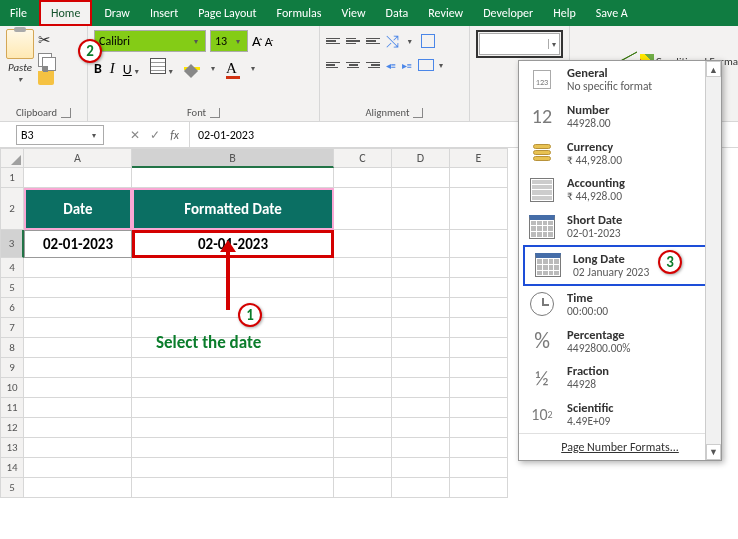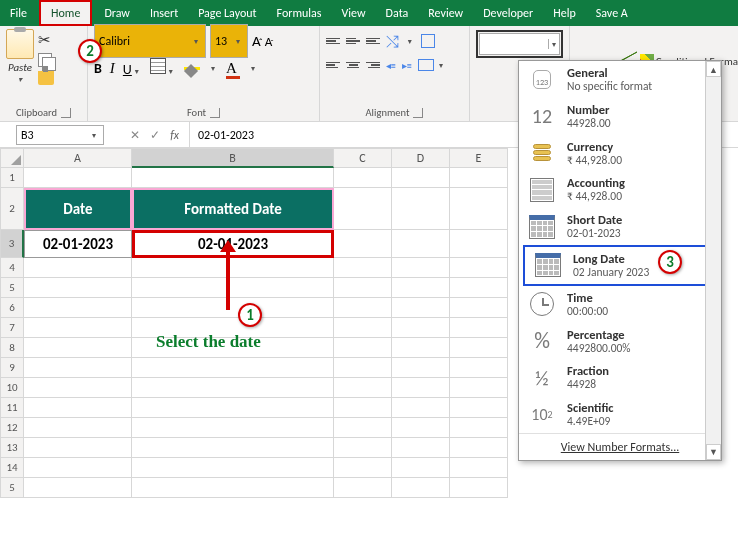--- a/index.html
+++ b/index.html
@@ -25,21 +25,21 @@
 .paste-word { margin-top: 2px; }
 .clip-small { display: flex; flex-direction: column; gap: 4px; padding-top: 2px; }
 .cut-icon { color: #333; font-size: 15px; }
 .copy-icon { width: 14px; height: 14px; border: 1px solid #888; background: #fff; position: relative; }
 .copy-icon::after { content: ""; position: absolute; left: 3px; top: 3px; width: 12px; height: 12px; border: 1px solid #888; background: #fff; }
 .fmt-icon { width: 16px; height: 14px; background: #f5c242; border-radius: 0 0 2px 2px; position: relative; }
 .fmt-icon::before { content: ""; position: absolute; top: -5px; left: 5px; width: 5px; height: 6px; background: #888; }
 
 .font { width: 232px; }
 .font-row { display: flex; gap: 4px; align-items: center; height: 24px; }
-.font-sel { border: 1px solid #ababab; background: #eab308; font-size: 12px; height: 34px; display: flex; align-items: center; justify-content: space-between; }
+.font-sel { border: 1px solid #ababab; background: #84cc16; font-size: 12px; height: 22px; display: flex; align-items: center; justify-content: space-between; }
 .font-name { width: 112px; padding: 0 4px; }
 .font-size { width: 38px; padding: 0 4px; }
 .caret { font-size: 8px; color: #555; padding: 0 3px; }
 .sizer { font-family: "Times New Roman", serif; letter-spacing: -2px; display: flex; align-items: baseline; }
 .font-row2 { display: flex; gap: 8px; align-items: center; padding-top: 4px; height: 26px; }
 .btn-b { font-weight: bold; font-size: 14px; }
 .btn-i { font-style: italic; font-family: "Times New Roman"; font-size: 15px; }
 .btn-u { text-decoration: underline; font-size: 14px; }
 .border-btn { width: 16px; height: 16px; border: 1px solid #555; display: inline-block; background: repeating-linear-gradient(#fff,#fff 3px,#999 3px,#999 4px); }
 .fill-btn { width: 16px; height: 16px; position: relative; }
@@ -92,21 +92,21 @@
 .cell { border-right: 1px solid #d7d7d7; border-bottom: 1px solid #d7d7d7; font-size: 12px; display: flex; align-items: center; padding: 0 4px; }
 
 .hdr-cell { background: #0b6f63; color: #fff; font-weight: bold; font-size: 15px; justify-content: center; border: 2px solid #f9a8d4; }
 .row-tall { height: 42px; }
 .val-cell { font-size: 15px; font-weight: bold; border: 1px solid #999; justify-content: center; }
 .sel-cell { border: 3px solid #d40000 !important; }
 
 
 .circle { position: absolute; width: 24px; height: 24px; border: 2.5px solid #d40000; border-radius: 50%; background: #fff; color: #0a7c2a; font-weight: bold; font-size: 15px; display: flex; align-items: center; justify-content: center; box-shadow: 1px 1px 3px rgba(0,0,0,0.35); }
 .anno-arrow { position: absolute; }
-.anno-text { position: absolute; color: #0b7d2c; font-weight: bold; font-size: 17px; font-family: Liberation Serif, serif; }
+.anno-text { position: absolute; color: #0b7d2c; font-weight: bold; font-size: 17px; }
 
 
 .dropdown { position: absolute; left: 518px; top: 60px; width: 204px; background: #fff; border: 1px solid #999; box-shadow: 2px 2px 6px rgba(0,0,0,0.3); }
 .dd-item { display: flex; gap: 10px; padding: 4px 8px; align-items: center; }
 .dd-ico { width: 30px; height: 28px; display: flex; align-items: center; justify-content: center; color: #7a7a7a; }
 .dd-txt { display: flex; flex-direction: column; line-height: 1.2; }
 .dd-title { font-size: 12.5px; font-weight: 600; color: #333; }
 .dd-ex { font-size: 11.5px; color: #5a5a5a; }
 .dd-item.highlight { border: 2px solid #1d4ed8; margin: 0 4px; }
 .dd-more { text-align: center; font-size: 12px; padding: 6px; border-top: 1px solid #e0e0e0; text-decoration: underline; color: #333; }
@@ -430,21 +430,21 @@
     <line x1="12" y1="70" x2="12" y2="8" stroke="#d40000" stroke-width="4"></line>
     <polygon points="12,0 4,12 20,12" fill="#d40000"></polygon>
   </svg>
   <div class="circle" style="left:238px;top:155px">1</div>
   <div class="anno-text" style="left:156px;top:184px">Select the date</div>
 </div>
 
 <div class="dropdown">
   <div class="dd-item">
     <div class="dd-ico">
-        <span style="font-size:10px;border:1px solid #aaa;padding:1px 2px;border-radius:5px"><sub>123</sub></span>
+        <span style="font-size:10px;border:1px solid #aaa;padding:1px 2px;border-radius:0"><sub>123</sub></span>
       </div>
     <div class="dd-txt">
         <span class="dd-title">General</span>
         <span class="dd-ex">No specific format</span>
       </div>
   </div>
   <div class="dd-item">
     <div class="dd-ico num12">12</div>
     <div class="dd-txt">
         <span class="dd-title">Number</span>
@@ -545,21 +545,21 @@
         <span class="dd-ex">44928</span>
       </div>
   </div>
   <div class="dd-item">
     <div class="dd-ico" style="font-size:16px">10<sup style="font-size:10px">2</sup></div>
     <div class="dd-txt">
         <span class="dd-title">Scientific</span>
         <span class="dd-ex">4.49E+09</span>
       </div>
   </div>
-  <div class="dd-more">View Number Formats...</div>
+  <div class="dd-more">Page Number Formats...</div>
   <div class="dd-scroll">
     <div class="sbtn">▲</div>
     <div class="track"></div>
     <div class="sbtn" style="position:absolute;bottom:0;left:0;right:0">▼</div>
   </div>
 </div>
 
 <div class="circle" style="left:658px;top:250px">3</div>
 
 </body></html>

